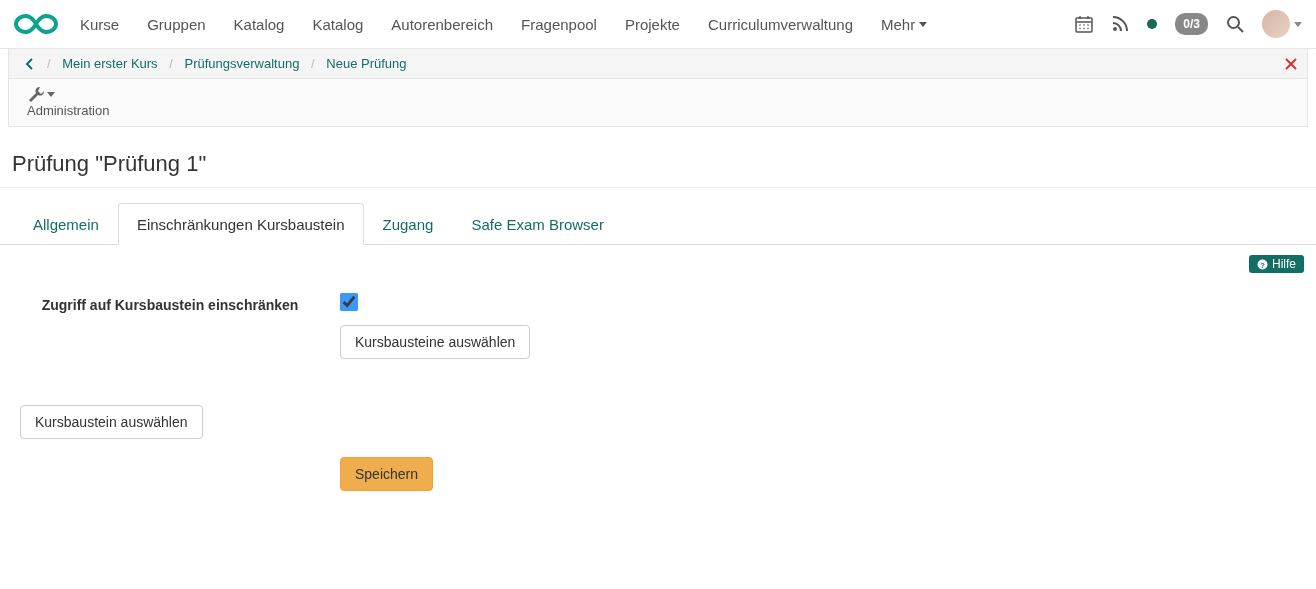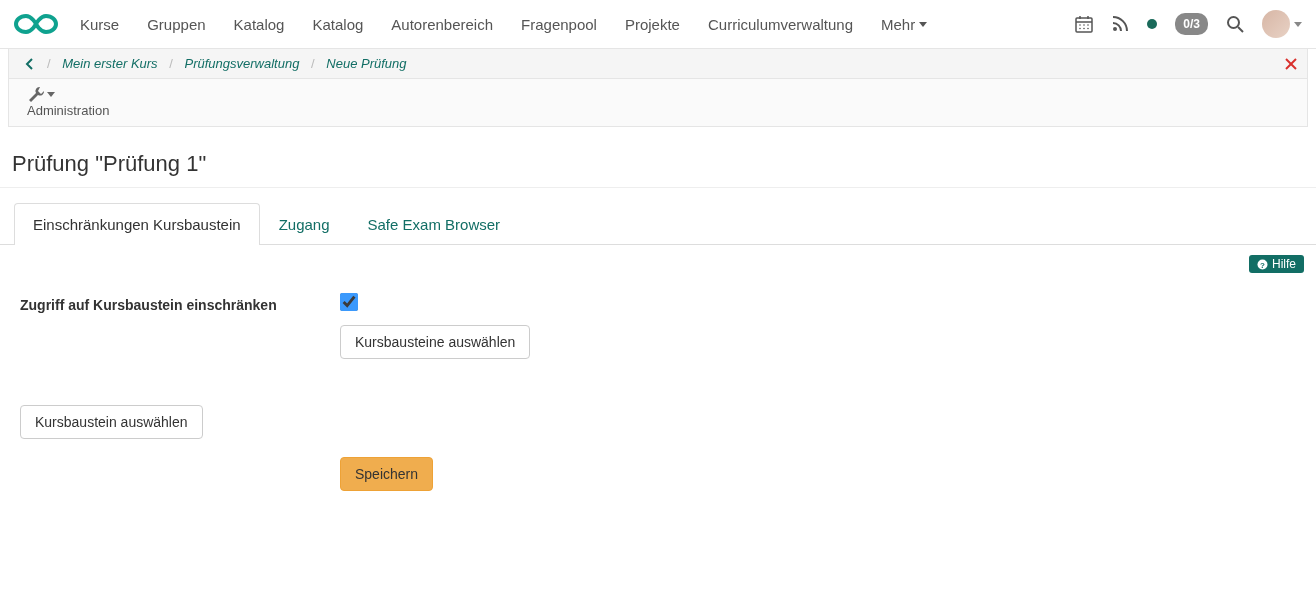--- a/index.html
+++ b/index.html
@@ -15,21 +15,21 @@
     .status-dot { width: 10px; height: 10px; background: #1a6a5a; border-radius: 50%; }
     .badge { background: #888; color: #fff; border-radius: 10px; padding: 4px 8px; font-size: 12px; font-weight: 600; }
     .icon-btn { cursor: pointer; color: #555; display: flex; align-items: center; }
     .avatar { width: 28px; height: 28px; border-radius: 50%; background: linear-gradient(135deg,#d7b6a5,#e8d2c5); display:inline-block;}
     .avatar-wrap { display:flex; align-items:center; gap:4px; cursor:pointer;}
     
     
     .crumb-bar { background: #f5f5f5; border: 1px solid #e5e5e5; border-top: none; margin: 0 8px; border-radius: 0; display:flex; align-items:center; padding: 0 10px; height: 30px; position:relative;}
     .crumb-bar .back { color: #126e65; cursor:pointer; padding: 0 6px;}
     .crumb { font-size: 13px; }
-    .crumb a { color: #126e65; text-decoration: none; cursor:pointer;font-style:italic;}
+    .crumb a { color: #126e65; text-decoration: none; cursor:pointer;}
     .crumb .sep { color: #bbb; padding: 0 8px; }
     .crumb-close { margin-left:auto; cursor:pointer; }
     
     
     .admin-bar { margin: 0 8px; border: 1px solid #e5e5e5; border-top:none; background:#fafafa; padding: 6px 18px 8px; }
     .admin-btn { display:inline-flex; flex-direction:column; align-items:flex-start; cursor:pointer; color:#555; font-size:13px;}
     .admin-btn .wrench-row { display:flex; align-items:center; gap:2px; font-size:18px; color:#666;}
     
     
     .page-title { font-size: 22px; font-weight: 400; color:#333; padding: 24px 12px 10px; border-bottom:1px solid #eee; margin: 0 0 14px 0;}
@@ -39,21 +39,21 @@
     .tab { padding: 12px 18px; font-size:15px; color:#126e65; cursor:pointer; border:1px solid transparent; border-bottom:none; position:relative; top:1px;}
     .tab.active { color:#333; border-color:#ddd; background:#fff; border-radius:4px 4px 0 0;}
     
     
     .help-badge { float:right; background:#126e65; color:#fff; font-size:12px; padding:2px 8px; border-radius:3px; margin: 10px 8px 0 0; cursor:pointer; display:flex; align-items:center; gap:4px;}
     .help-row { display:flex; justify-content:flex-end; padding-right:4px;}
     
     
     .form { padding: 20px 20px 30px; clear:both;}
     .form-row { display:flex; margin-bottom: 18px; }
-    .form-label { width: 320px; text-align:left; padding-right: 20px; font-weight:600; color:#333; font-size:14px; padding-top:4px;}
+    .form-label { width: 320px; text-align:center; padding-right: 20px; font-weight:600; color:#333; font-size:14px; padding-top:4px;}
     .form-field { flex:1; }
     .checkbox { width:18px; height:18px; accent-color:#3b99fc; cursor:pointer;}
     .btn { background:#fff; border:1px solid #ccc; border-radius:4px; padding: 8px 14px; font-size:14px; color:#333; cursor:pointer; }
     .btn-primary { background:#f0ad4e; border-color:#eea236; color:#333;}
     .field-stack > * { display:block; }
     .mt { margin-top: 14px;}
     
     svg { display:block; }
   </style>
 </head>
@@ -152,20 +152,21 @@
           <path d="M0 0 L4 5 L8 0 Z" fill="#666"></path>
         </svg>
     </span>
     <span>Administration</span>
   </div>
 </div>
 
 <h1 class="page-title">Prüfung "Prüfung 1"</h1>
 
 <div class="tabs">
+  <div class="tab">Allgemein</div>
   <div class="tab active">Einschränkungen Kursbaustein</div>
   <div class="tab">Zugang</div>
   <div class="tab">Safe Exam Browser</div>
 </div>
 
 <div class="help-row">
   <div class="help-badge">
     <svg width="11" height="11" viewBox="0 0 11 11">
       <circle cx="5.5" cy="5.5" r="5" fill="#fff"></circle>
       <text x="5.5" y="8.5" text-anchor="middle" font-size="8" font-weight="bold" fill="#126e65">?</text>

